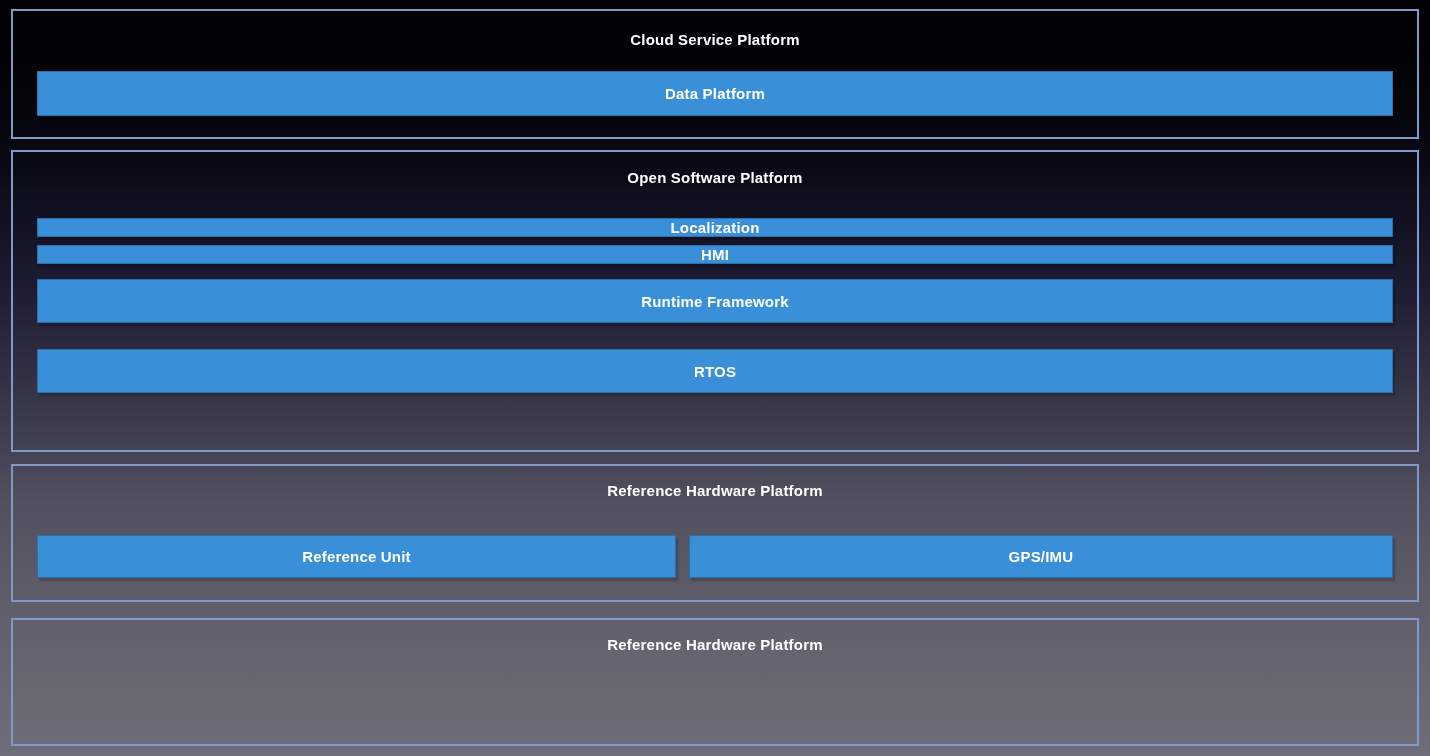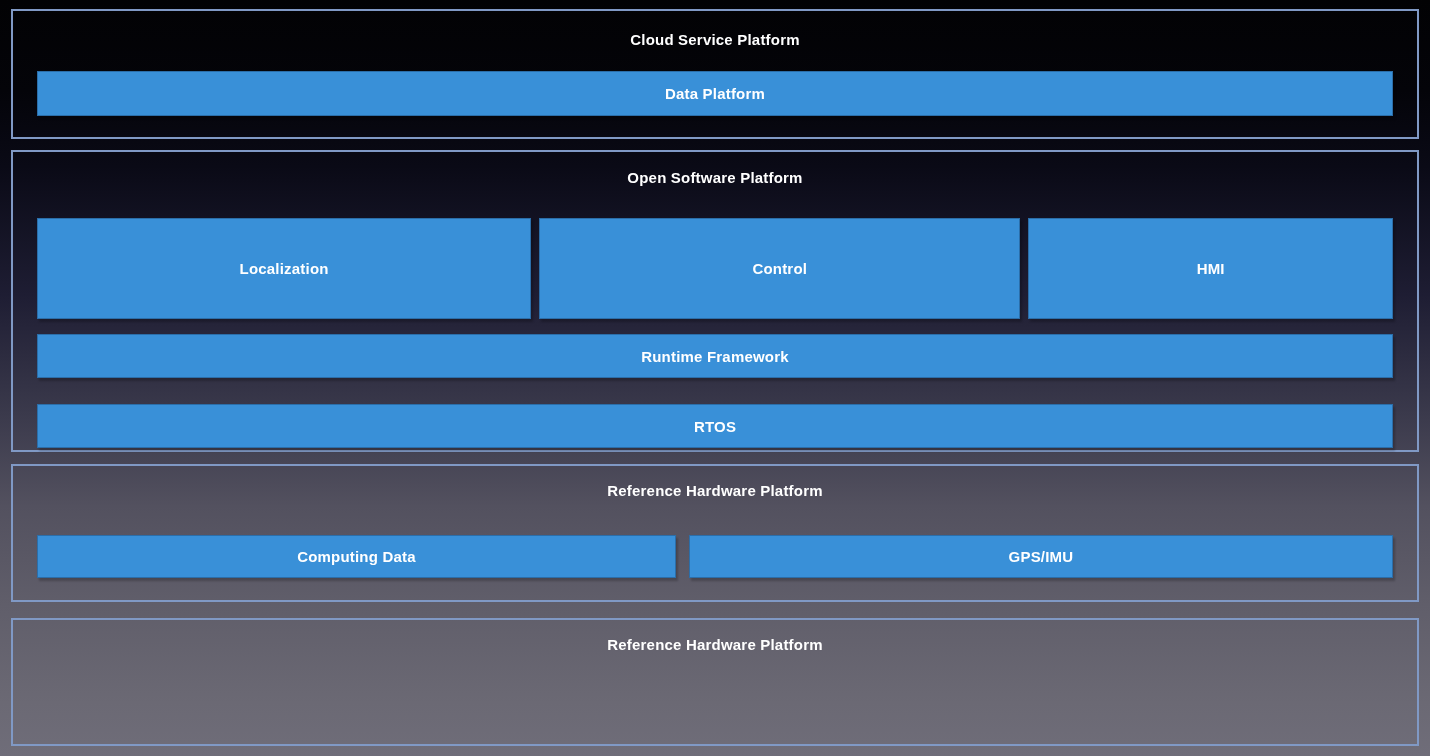--- a/index.html
+++ b/index.html
@@ -53,21 +53,21 @@
     letter-spacing:.2px;
   }
   
   .s1{height:130px;}
   .s1 .panel-title{margin-top:16px;}
   .s1 .row{margin-top:18px;gap:13px;}
   .s1 .bluebox{height:45px;flex:1 1 0;}
   
   .s2{height:302px;margin-top:11px;}
   .s2 .panel-title{margin-top:13px;}
-  .s2 .row-main{margin-top:27px;gap:8px;}
+  .s2 .row-main{margin-top:27px;gap:8px;flex-direction:column;}
   .s2 .row-main .bluebox{height:101px;}
   .s2 .bx-localization{flex:494 1 0;}
   .s2 .bx-control{flex:481 1 0;}
   .s2 .bx-hmi{flex:364 1 0;}
   .s2 .row-runtime{margin-top:15px;}
   .s2 .row-rtos{margin-top:26px;}
   .s2 .fullbox{height:44px;flex:1 1 0;}
   
   .s3{height:138px;margin-top:12px;}
   .s3 .panel-title{margin-top:12px;}
@@ -106,44 +106,41 @@
       </div>
     </div>
   </section>
 
   <section class="panel s2">
     <h2 class="panel-title">Open Software Platform</h2>
     <div class="row row-main">
       <div class="bluebox bx-localization">
         <span>Localization</span>
       </div>
-      <div class="bluebox bx-control">
-        <span>Control</span>
-      </div>
       <div class="bluebox bx-hmi">
         <span>HMI</span>
       </div>
     </div>
     <div class="row row-runtime">
       <div class="bluebox fullbox">
         <span>Runtime Framework</span>
       </div>
     </div>
     <div class="row row-rtos">
       <div class="bluebox fullbox">
         <span>RTOS</span>
       </div>
     </div>
   </section>
 
   <section class="panel s3">
     <h2 class="panel-title">Reference Hardware Platform</h2>
     <div class="row">
       <div class="bluebox bx-computing">
-        <span>Computing Data</span>
+        <span>Reference Unit</span>
       </div>
       <div class="bluebox bx-gps">
         <span>GPS/IMU</span>
       </div>
     </div>
   </section>
 
   <section class="panel s4">
     <h2 class="panel-title">Reference Hardware Platform</h2>
   </section>

